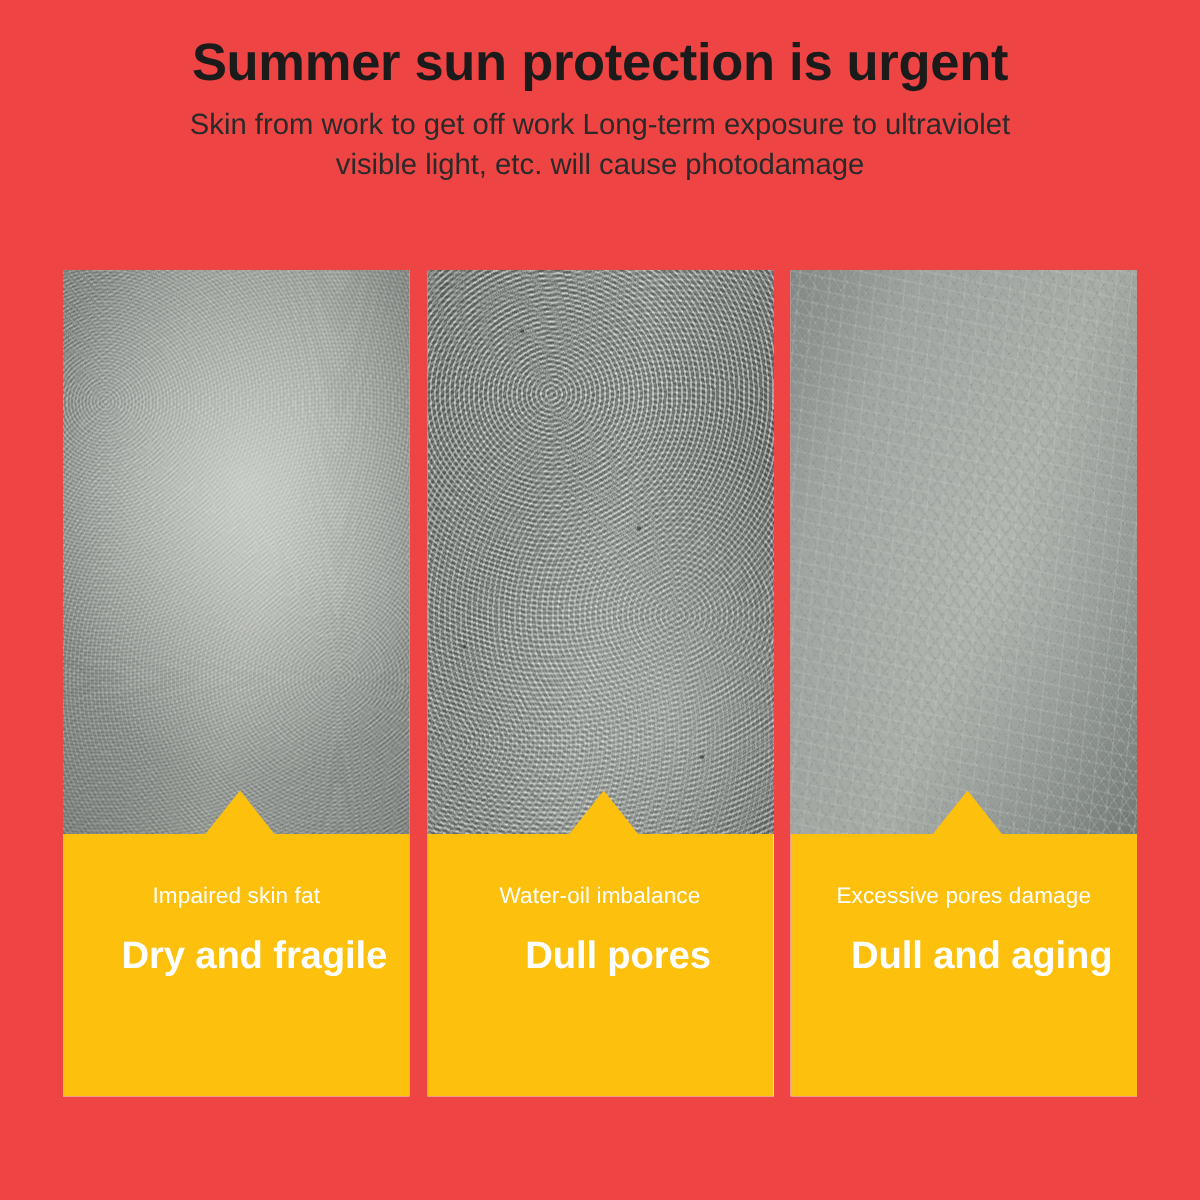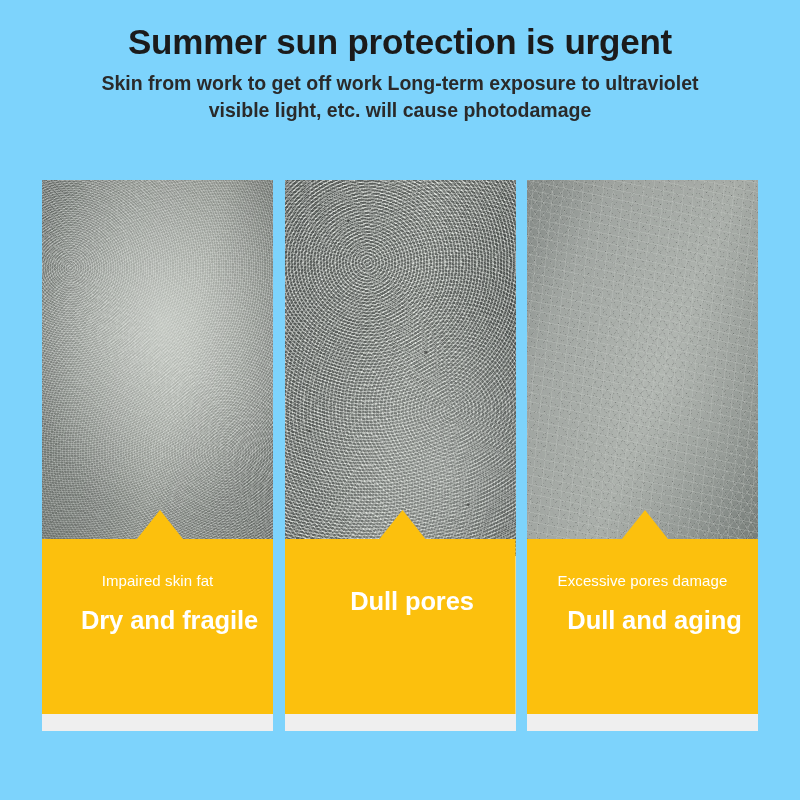--- a/index.html
+++ b/index.html
@@ -11,21 +11,21 @@
     width: 800px;
     height: 800px;
     background: #efefef;
     font-family: "Liberation Sans", sans-serif;
     overflow: hidden;
   }
   .poster {
     position: relative;
     width: 800px;
     height: 800px;
-    background: #7dd3fc;
+    background: #ef4444;
   }
 
   
   .header {
     position: absolute;
     left: 0;
     top: 0;
     width: 800px;
     text-align: center;
   }
@@ -35,21 +35,21 @@
     font-size: 35px;
     font-weight: bold;
     color: #1b1b1b;
     letter-spacing: -0.2px;
     line-height: 1.05;
   }
   .subtitle {
     margin: 0;
     padding-top: 9px;
     font-size: 19.5px;
-    font-weight: bold;
+    font-weight: normal;
     color: #2a2a2a;
     line-height: 1.42;
   }
   .subtitle .sub-line {
     display: block;
   }
 
   
   .cards {
     position: absolute;
@@ -128,21 +128,21 @@
       repeating-linear-gradient(58deg, rgba(40,44,42,0.22) 0 1.3px, rgba(0,0,0,0) 1.3px 6.5px),
       repeating-linear-gradient(-52deg, rgba(40,44,42,0.20) 0 1.3px, rgba(0,0,0,0) 1.3px 7.2px),
       radial-gradient(ellipse 74% 58% at 58% 52%, rgba(196,201,196,0.38) 0%, rgba(196,201,196,0) 72%),
       linear-gradient(112deg, #6a706d 0%, #9da29e 30%, #a8ada8 54%, #7a807c 80%, #59605c 100%);
   }
 
   
   .caption {
     position: absolute;
     left: 0;
-    top: 330px;
+    top: 347px;
     width: 231px;
     height: 204px;
     background: #fcc00d;
     -webkit-clip-path: polygon(0% 14.2%, 41.1% 14.2%, 51.1% 0%, 61.0% 14.2%, 100% 14.2%, 100% 100%, 0% 100%);
     clip-path: polygon(0% 14.2%, 41.1% 14.2%, 51.1% 0%, 61.0% 14.2%, 100% 14.2%, 100% 100%, 0% 100%);
     box-sizing: border-box;
     padding-top: 62px;
     text-align: center;
   }
   .caption-sub {
@@ -187,20 +187,21 @@
         <span class="caption-sub">Impaired skin fat</span>
         <span class="caption-main">Dry and fragile</span>
       </div>
     </div>
 
     <div class="card">
       <div class="photo">
         <div class="photo-inner skin-pores"></div>
       </div>
       <div class="caption">
+        <span class="caption-sub">Water-oil imbalance</span>
         <span class="caption-main">Dull pores</span>
       </div>
     </div>
 
     <div class="card">
       <div class="photo">
         <div class="photo-inner skin-aging"></div>
       </div>
       <div class="caption">
         <span class="caption-sub">Excessive pores damage</span>

